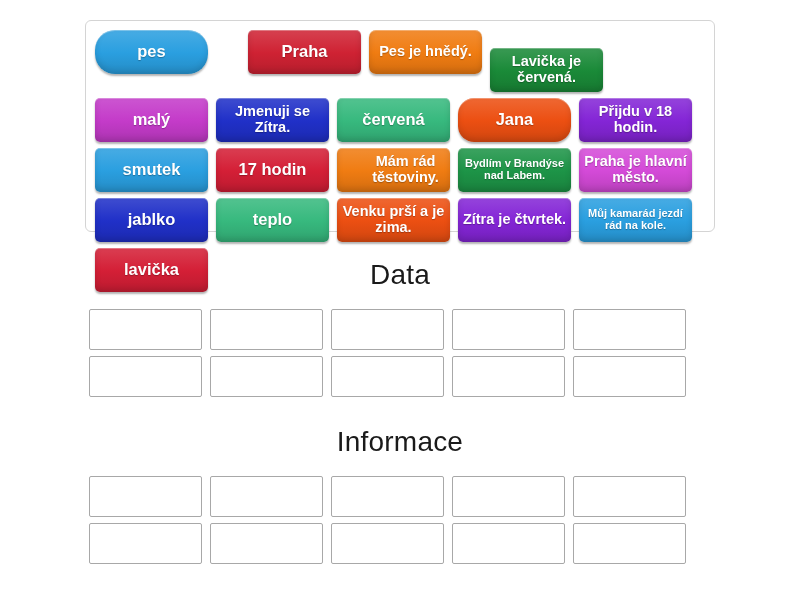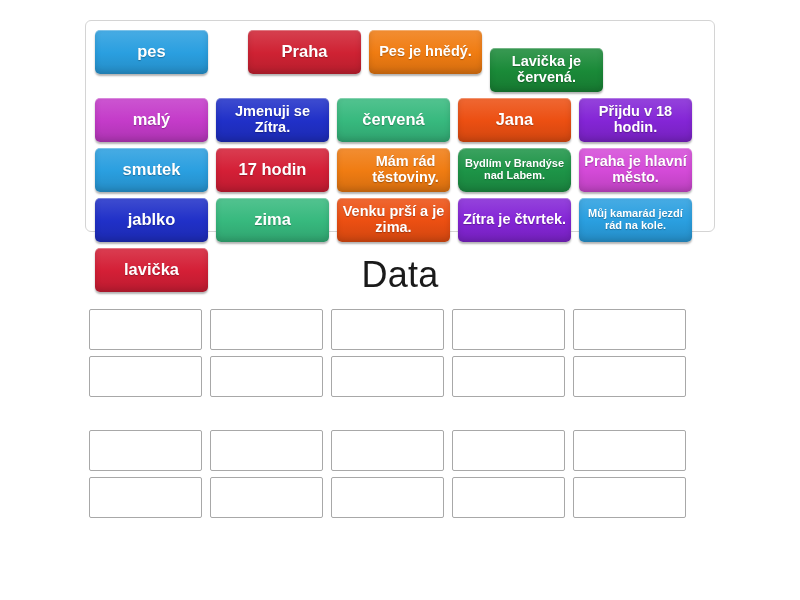--- a/index.html
+++ b/index.html
@@ -75,21 +75,21 @@
   .category {
     position: absolute;
     left: 0;
     width: 800px;
   }
   .category.cat-0 { top: 252px; }
   .category.cat-1 { top: 419px; }
 
   .cat-title {
     text-align: center;
-    font-size: 36px;
+    font-size: 28px;
     font-weight: normal;
     color: #1a1a1a;
     margin: 0;
     padding: 0;
     line-height: 46px;
     letter-spacing: 0.2px;
   }
 
   .slot-grid {
     margin-top: 8px;
@@ -108,67 +108,67 @@
     border: 1px solid #a8a8a8;
     border-radius: 2px;
   }
 </style>
 </head>
 <body>
 
 <div id="app">
 
   <div class="tile-tray" id="tile-tray">
-      <div class="tile fs-lg" style="background: linear-gradient(rgb(72, 172, 228) 0%, rgb(42, 159, 224) 52%, rgb(37, 140, 197) 100%);">
+      <div class="tile fs-lg" style="background: linear-gradient(rgb(72, 172, 228) 0%, rgb(42, 159, 224) 52%, rgb(37, 140, 197) 100%); border-radius: 20px;">
         <span class="tile-text">pes</span>
       </div>
       <div class="tile fs-lg" style="background: linear-gradient(rgb(214, 65, 80) 0%, rgb(207, 34, 51) 52%, rgb(182, 30, 45) 100%); margin-left: 36px;">
         <span class="tile-text">Praha</span>
       </div>
-      <div class="tile fs-md" style="background: linear-gradient(rgb(242, 142, 51) 0%, rgb(240, 124, 18) 52%, rgb(211, 109, 16) 100%);">
+      <div class="tile fs-md" style="background: linear-gradient(rgb(242, 142, 51) 0%, rgb(240, 124, 18) 52%, rgb(211, 109, 16) 100%); border-radius: 7px;">
         <span class="tile-text">Pes je hnědý.</span>
       </div>
       <div class="tile fs-md" style="background: linear-gradient(rgb(58, 154, 84) 0%, rgb(26, 138, 56) 52%, rgb(23, 121, 49) 100%); margin-top: 21px;">
         <span class="tile-text">Lavička je červená.</span>
       </div>
       <div class="tile fs-lg" style="background: linear-gradient(rgb(204, 86, 209) 0%, rgb(196, 59, 201) 52%, rgb(172, 52, 177) 100%);">
         <span class="tile-text">malý</span>
       </div>
       <div class="tile fs-md" style="background: linear-gradient(rgb(63, 77, 208) 0%, rgb(32, 48, 200) 52%, rgb(28, 42, 176) 100%);">
         <span class="tile-text">Jmenuji se Zítra.</span>
       </div>
       <div class="tile fs-lg" style="background: linear-gradient(rgb(83, 195, 144) 0%, rgb(55, 185, 126) 52%, rgb(48, 163, 111) 100%);">
         <span class="tile-text">červená</span>
       </div>
-      <div class="tile fs-lg" style="background: linear-gradient(rgb(239, 104, 51) 0%, rgb(236, 79, 18) 52%, rgb(208, 70, 16) 100%);">
+      <div class="tile fs-lg" style="background: linear-gradient(rgb(239, 104, 51) 0%, rgb(236, 79, 18) 52%, rgb(208, 70, 16) 100%); border-radius: 16px;">
         <span class="tile-text">Jana</span>
       </div>
       <div class="tile fs-md" style="background: linear-gradient(rgb(149, 68, 220) 0%, rgb(132, 37, 214) 52%, rgb(116, 33, 188) 100%);">
         <span class="tile-text">Přijdu v 18 hodin.</span>
       </div>
       <div class="tile fs-lg" style="background: linear-gradient(rgb(72, 172, 228) 0%, rgb(42, 159, 224) 52%, rgb(37, 140, 197) 100%);">
         <span class="tile-text">smutek</span>
       </div>
       <div class="tile fs-lg" style="background: linear-gradient(rgb(218, 62, 82) 0%, rgb(212, 31, 54) 52%, rgb(187, 27, 48) 100%);">
         <span class="tile-text">17 hodin</span>
       </div>
       <div class="tile fs-md" style="background: linear-gradient(rgb(242, 142, 51) 0%, rgb(240, 124, 18) 52%, rgb(211, 109, 16) 100%); padding-left: 28px;">
         <span class="tile-text">Mám rád těstoviny.</span>
       </div>
-      <div class="tile fs-xs" style="background: linear-gradient(rgb(61, 163, 97) 0%, rgb(29, 148, 71) 52%, rgb(26, 130, 62) 100%); border-radius: 8px;">
+      <div class="tile fs-xs" style="background: linear-gradient(rgb(61, 163, 97) 0%, rgb(29, 148, 71) 52%, rgb(26, 130, 62) 100%);">
         <span class="tile-text">Bydlím v Brandýse nad Labem.</span>
       </div>
       <div class="tile fs-md" style="background: linear-gradient(rgb(218, 99, 221) 0%, rgb(212, 74, 216) 52%, rgb(187, 65, 190) 100%);">
         <span class="tile-text">Praha je hlavní město.</span>
       </div>
       <div class="tile fs-lg" style="background: linear-gradient(rgb(63, 77, 208) 0%, rgb(32, 48, 200) 52%, rgb(28, 42, 176) 100%);">
         <span class="tile-text">jablko</span>
       </div>
       <div class="tile fs-lg" style="background: linear-gradient(rgb(83, 195, 144) 0%, rgb(55, 185, 126) 52%, rgb(48, 163, 111) 100%);">
-        <span class="tile-text">zima</span>
+        <span class="tile-text">teplo</span>
       </div>
       <div class="tile fs-md" style="background: linear-gradient(rgb(239, 104, 51) 0%, rgb(236, 79, 18) 52%, rgb(208, 70, 16) 100%);">
         <span class="tile-text">Venku prší a je zima.</span>
       </div>
       <div class="tile fs-md" style="background: linear-gradient(rgb(149, 68, 220) 0%, rgb(132, 37, 214) 52%, rgb(116, 33, 188) 100%);">
         <span class="tile-text">Zítra je čtvrtek.</span>
       </div>
       <div class="tile fs-xs" style="background: linear-gradient(rgb(72, 172, 228) 0%, rgb(42, 159, 224) 52%, rgb(37, 140, 197) 100%);">
         <span class="tile-text">Můj kamarád jezdí rád na kole.</span>
       </div>
@@ -187,20 +187,21 @@
           <div class="slot"></div>
           <div class="slot"></div>
           <div class="slot"></div>
           <div class="slot"></div>
           <div class="slot"></div>
           <div class="slot"></div>
           <div class="slot"></div>
         </div>
       </div>
       <div class="category cat-1">
+        <div class="cat-title">Informace</div>
         <div class="slot-grid">
           <div class="slot"></div>
           <div class="slot"></div>
           <div class="slot"></div>
           <div class="slot"></div>
           <div class="slot"></div>
           <div class="slot"></div>
           <div class="slot"></div>
           <div class="slot"></div>
           <div class="slot"></div>

